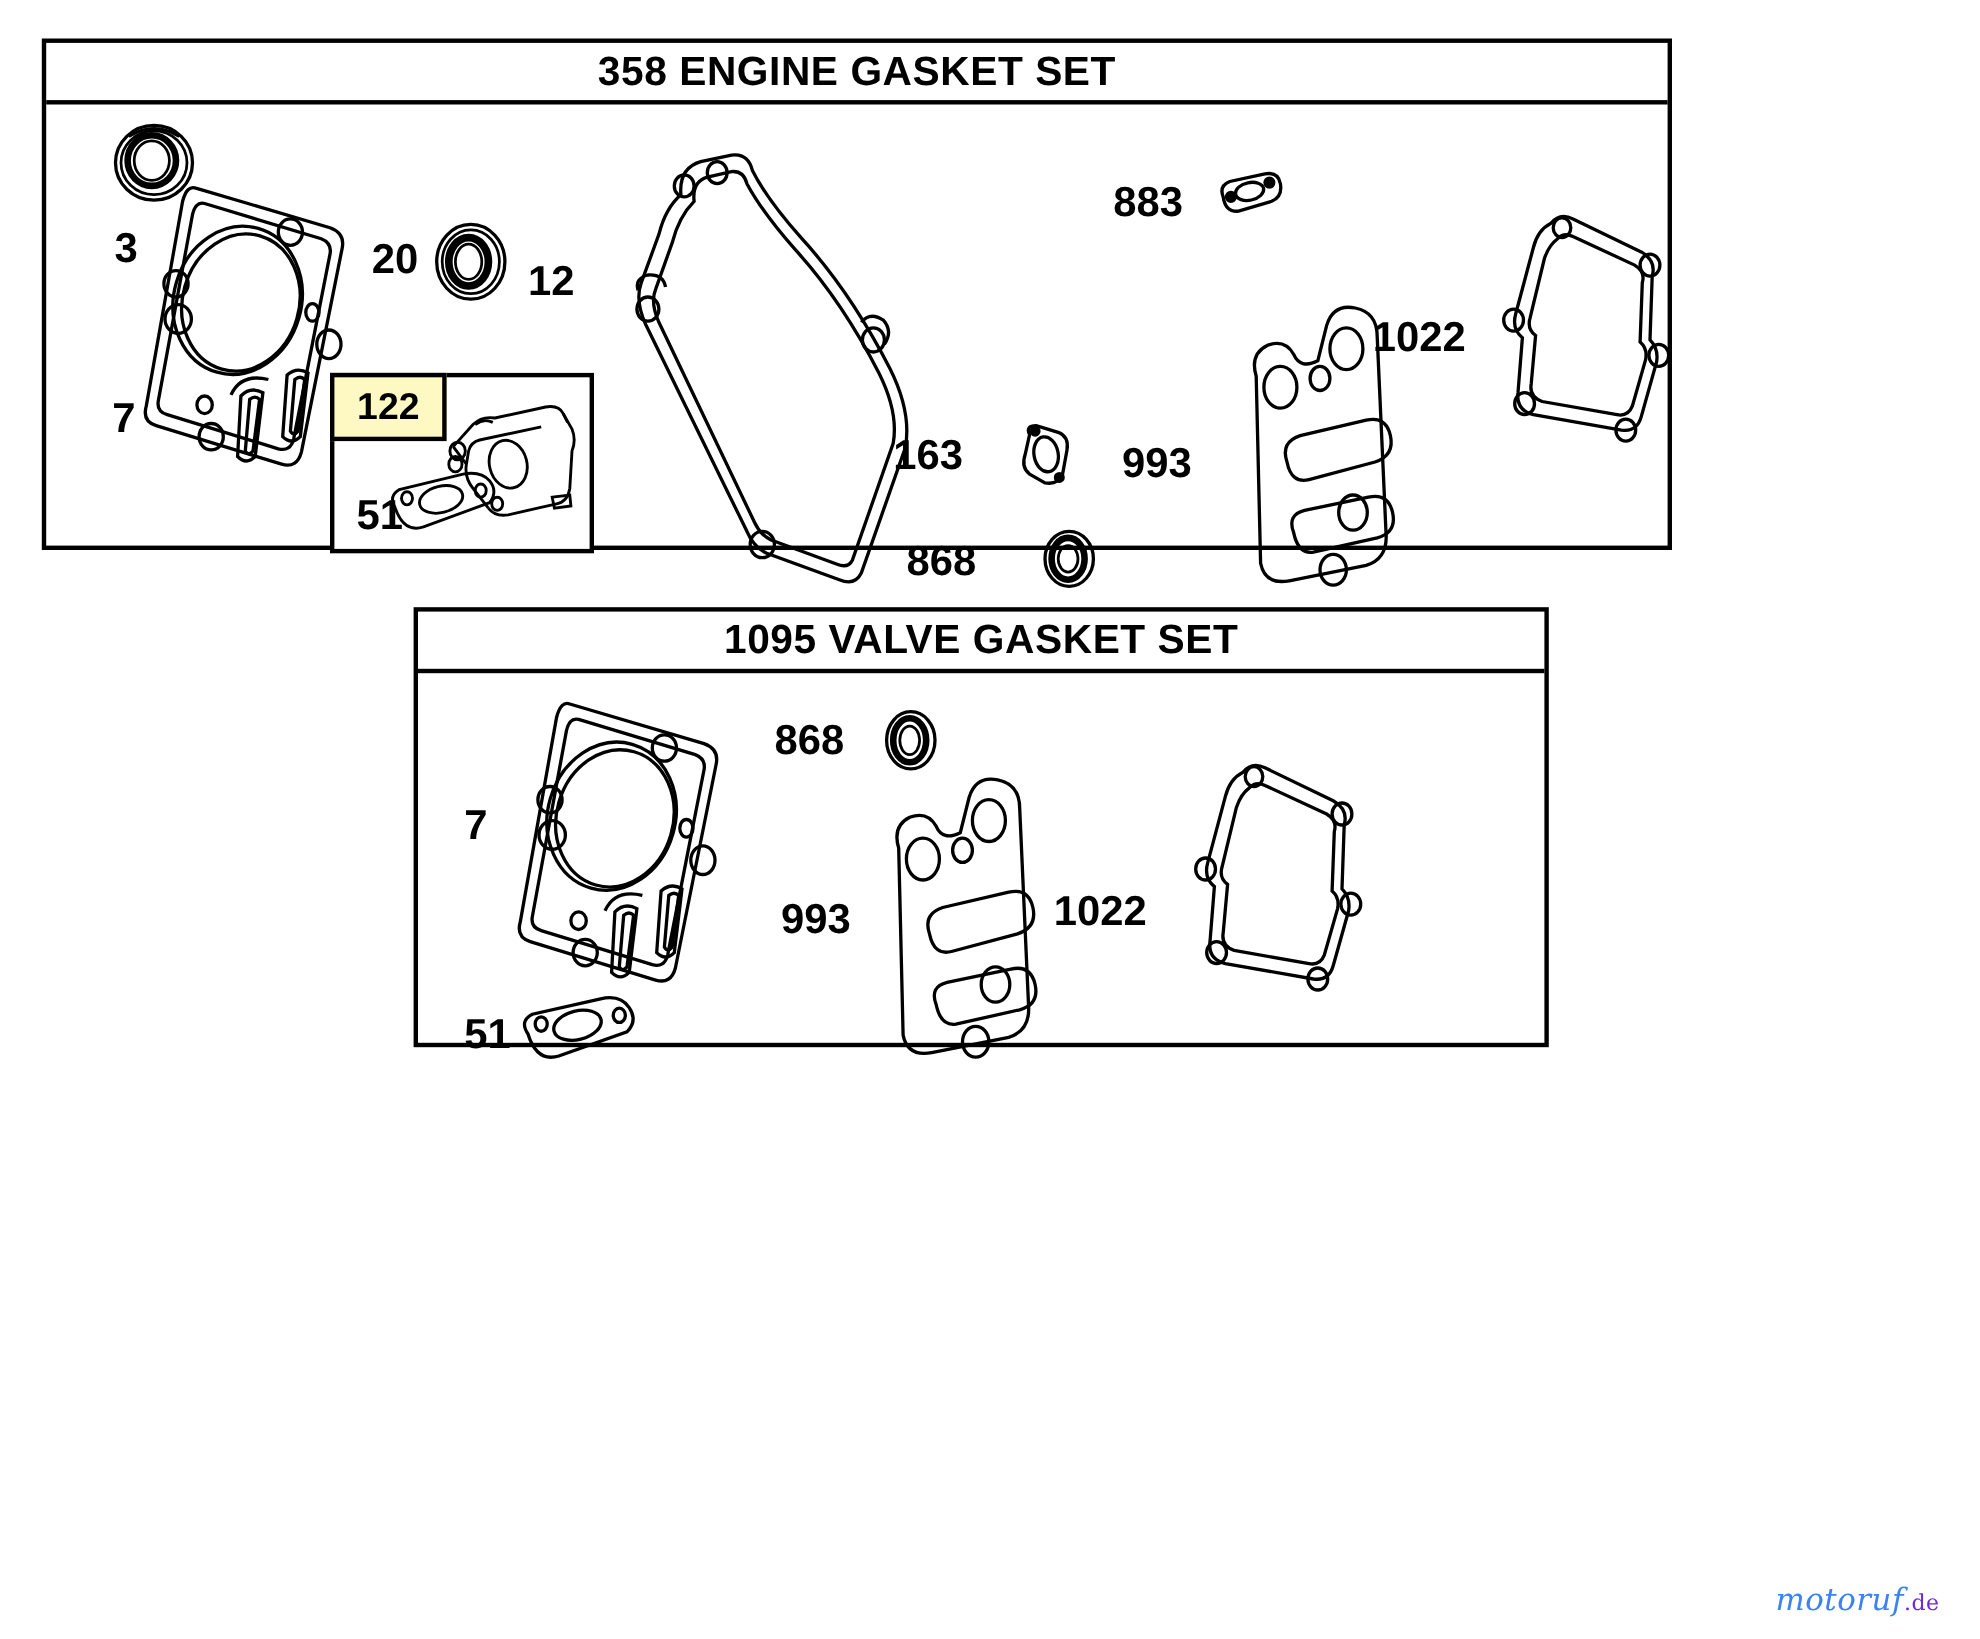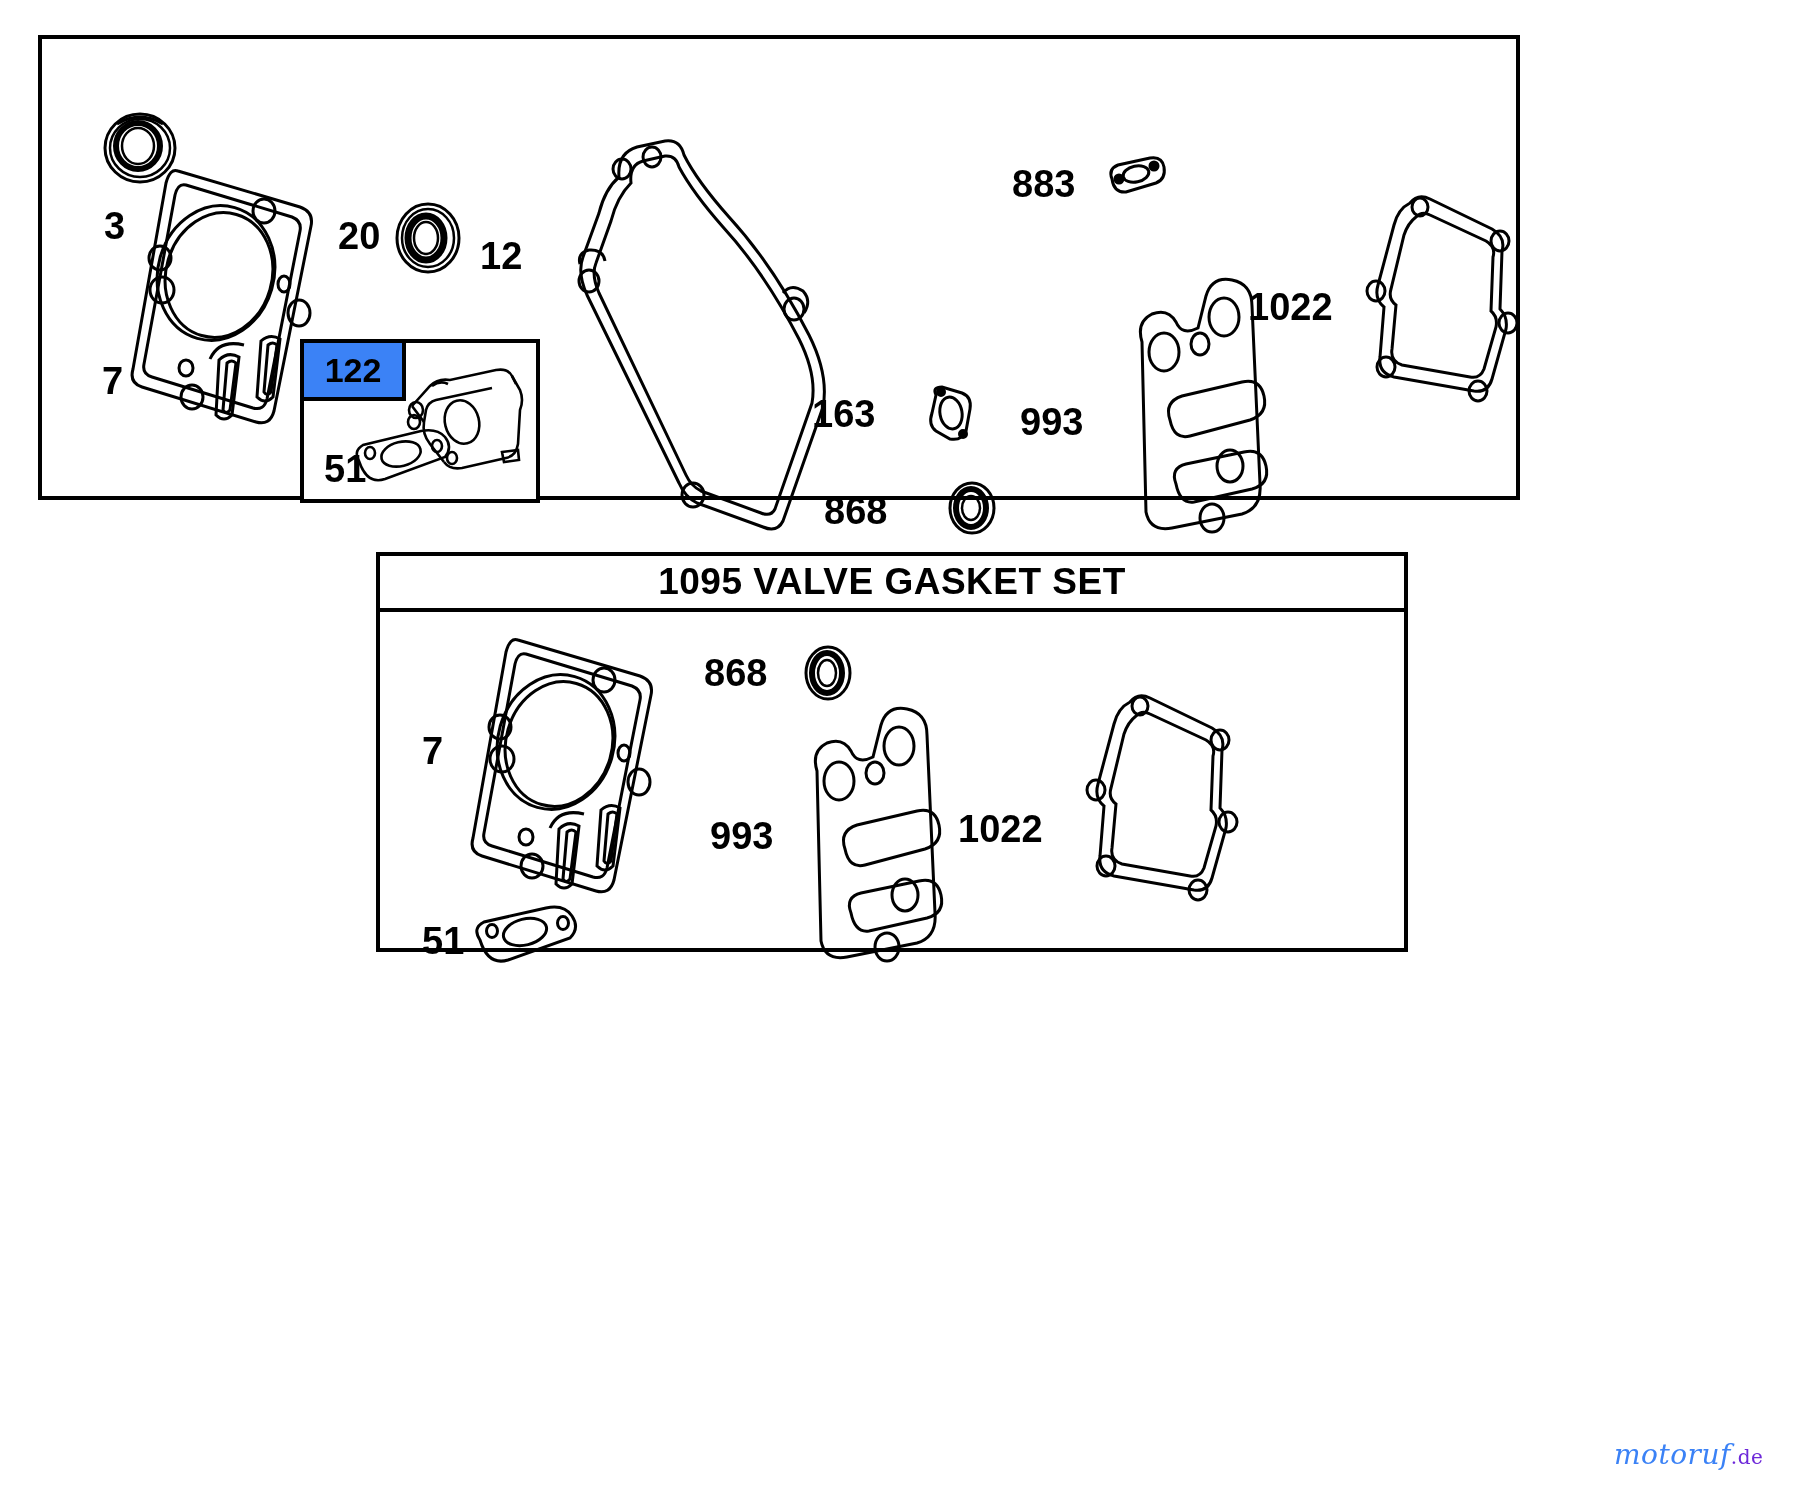--- a/index.html
+++ b/index.html
@@ -9,21 +9,21 @@
 
   
   .frame{position:absolute;border:4px solid #000;background:#fff;box-sizing:border-box;}
   .frame-title-bar{position:absolute;left:0;top:0;right:0;height:56px;border-bottom:4px solid #000;box-sizing:border-box;display:flex;align-items:center;justify-content:center;}
   .frame-title{font-weight:bold;font-size:37px;letter-spacing:0.5px;color:#000;white-space:nowrap;}
   .frame-body{position:absolute;left:0;right:0;bottom:0;top:56px;}
 
   
   .subframe{position:absolute;border:4px solid #000;box-sizing:border-box;background:#fff;}
   .subframe-tag{position:absolute;left:-4px;top:-4px;border:4px solid #000;box-sizing:border-box;
-                display:flex;align-items:center;justify-content:center;background:#3b82f6;}
+                display:flex;align-items:center;justify-content:center;background:#fef9c3;}
   .subframe-tag span{font-weight:bold;font-size:34px;color:#000;}
 
   
   .num{position:absolute;font-weight:bold;color:#000;white-space:nowrap;line-height:1;}
 
   
   .part{position:absolute;}
   .part svg{display:block;overflow:visible;}
 
   
@@ -34,20 +34,23 @@
   .wm-a{color:#3b82f6;}
   .wm-b{color:#6d28d9;font-size:20px;font-style:normal;}
 </style>
 </head>
 <body>
 
 <div class="stage">
 
   <div class="frame" style="left:38px;top:35px;width:1482px;height:465px;">
 
+    <div class="frame-title-bar">
+      <div class="frame-title">358 ENGINE GASKET SET</div>
+    </div>
 
     <div class="frame-body">
 
       <div class="part" style="left:55px;top:13px;">
         <svg width="86" height="80" viewBox="0 0 86 80">
           <ellipse cx="43" cy="40" rx="35" ry="34" fill="none" stroke="#000" stroke-width="3"></ellipse>
           <ellipse cx="43" cy="40" rx="30" ry="29" fill="none" stroke="#000" stroke-width="2.5"></ellipse>
           <ellipse cx="41" cy="38" rx="22" ry="23" fill="none" stroke="#000" stroke-width="6"></ellipse>
           <ellipse cx="41" cy="38" rx="16" ry="18" fill="none" stroke="#000" stroke-width="2.5"></ellipse>
           <path d="M20 16 Q43 2 66 16" fill="none" stroke="#000" stroke-width="3"></path>

